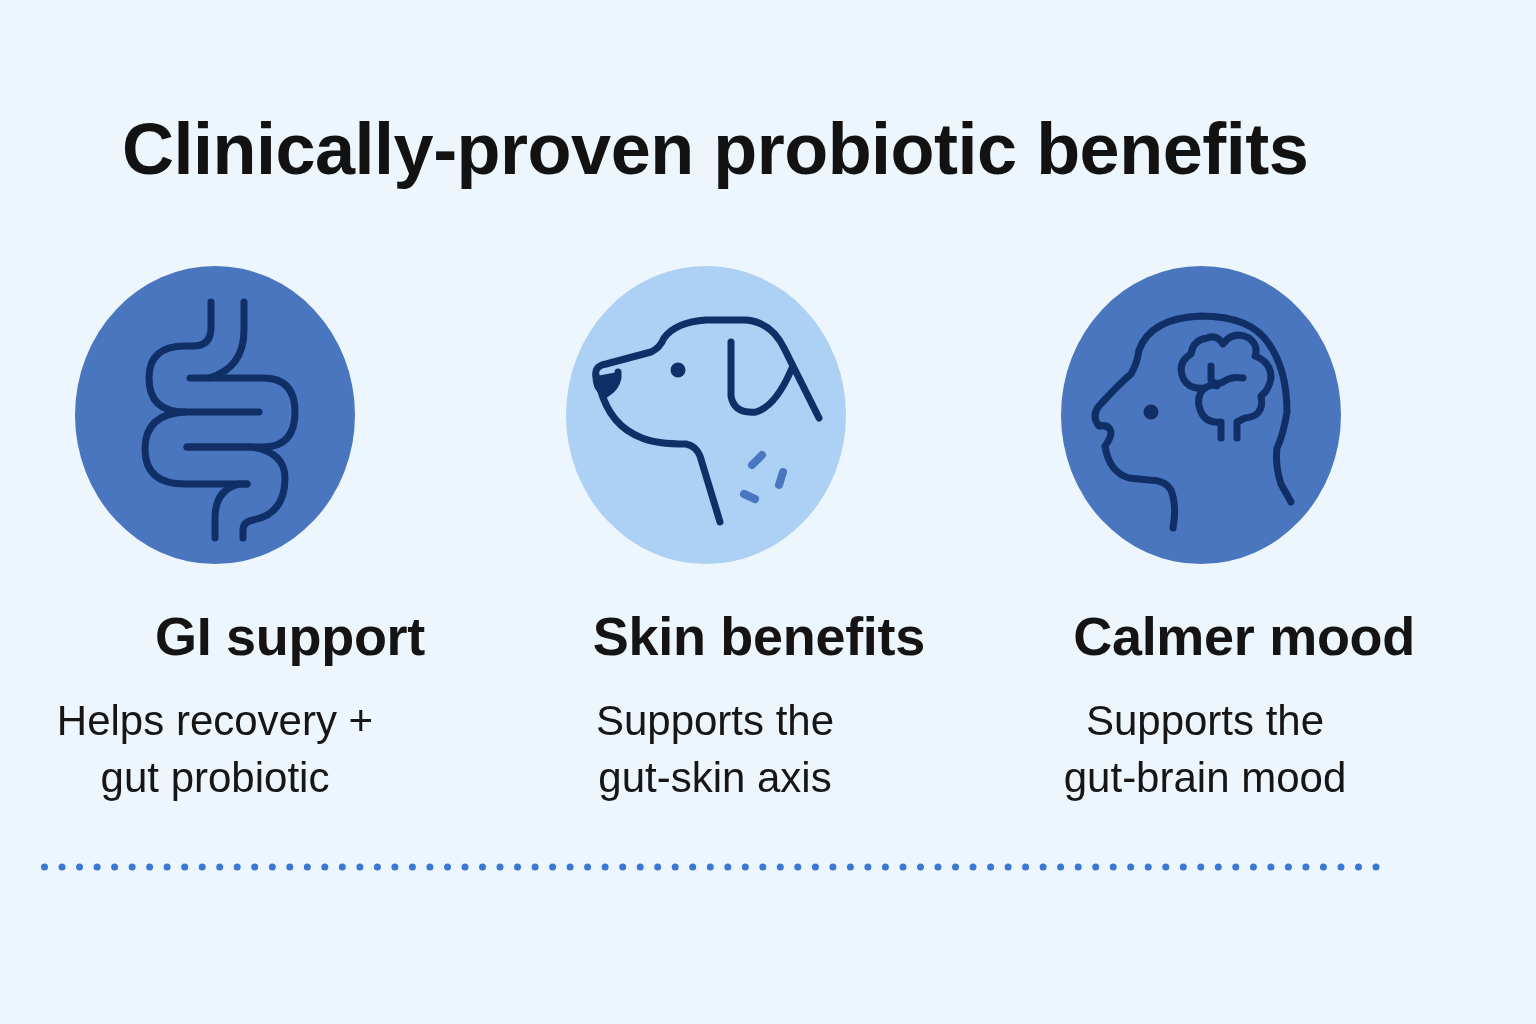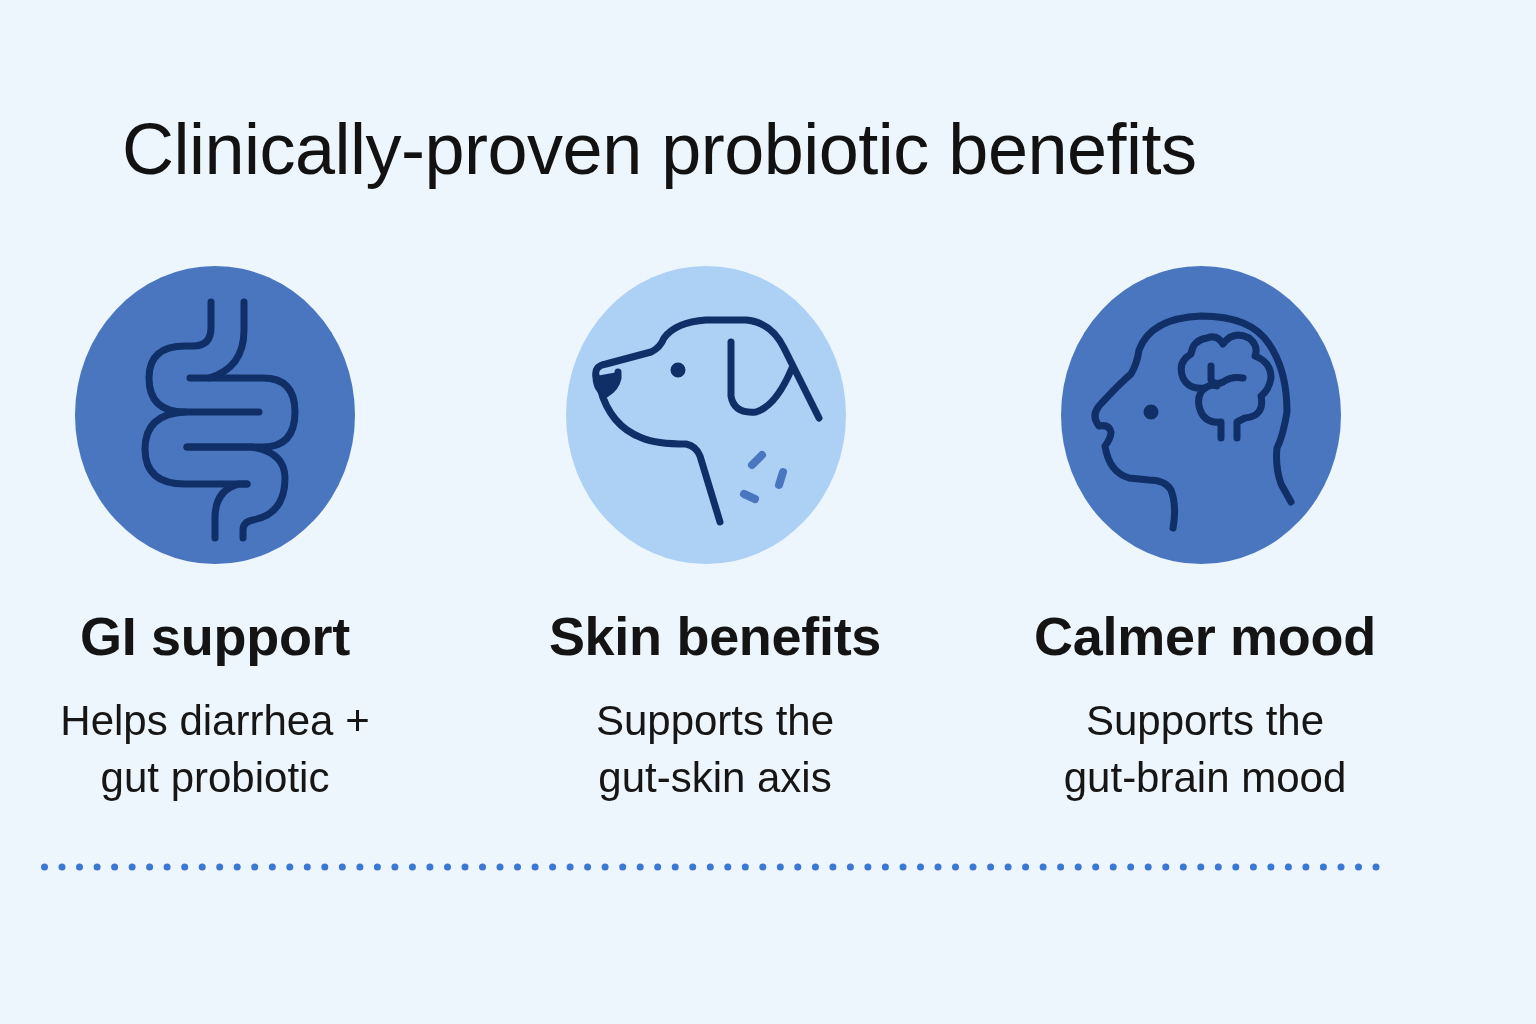--- a/index.html
+++ b/index.html
@@ -4,30 +4,30 @@
 <style>
   html, body { margin:0; padding:0; }
   body {
     width:1536px; height:1024px; overflow:hidden;
     background:#eef6fd;
     font-family:"Liberation Sans", "DejaVu Sans", sans-serif;
     position:relative; color:#111;
   }
   .title {
     position:absolute; left:122px; top:104px;
-    font-size:72px; font-weight:400; letter-spacing:-0.5px;
+    font-size:72px; font-weight:700; letter-spacing:-0.5px;
     color:#121212; white-space:nowrap; line-height:90px;
   }
   .card { position:absolute; top:266px; width:420px; text-align:center; }
   .circle {
     position:absolute; top:0; width:280px; height:298px; border-radius:50%;
   }
   .circle svg { position:absolute; left:0; top:0; width:280px; height:298px; }
   .heading {
-    position:absolute; top:338px; left:0; width:420px; text-align:center;
+    position:absolute; top:338px; left:0; width:420px; text-align:right;
     font-size:54px; font-weight:700; color:#141414; white-space:nowrap;
     line-height:64px; letter-spacing:-0.3px;
   }
   .desc {
     position:absolute; top:426px; left:0; width:420px; text-align:center;
     font-size:42px; font-weight:400; color:#161616; line-height:57px;
   }
   .desc span { display:block; white-space:nowrap; }
   .dots {
     position:absolute; left:40px; top:862px; width:1345px; height:10px;
@@ -44,21 +44,21 @@
       <path d="M 136 36 L 136 62 Q 136 80 118 80 L 110 80 Q 74 80 74 112 Q 74 146 110 146 L 184 146"></path>
       <path d="M 169 36 L 169 64 Q 169 102 134 112 L 115 112"></path>
       <path d="M 134 112 L 188 112 Q 220 112 220 146 Q 220 181 188 181 L 112 181"></path>
       <path d="M 110 146 Q 70 148 70 183 Q 70 218 110 218 L 172 218"></path>
       <path d="M 112 181 L 176 181 Q 210 186 210 212 Q 210 248 178 254 Q 168 256 168 264 L 168 272"></path>
       <path d="M 172 218 L 164 218 Q 140 224 140 252 L 140 272"></path>
     </svg>
   </div>
   <div class="heading">GI support</div>
   <div class="desc">
-    <span>Helps diarrhea +</span>
+    <span>Helps recovery +</span>
     <span>gut probiotic</span>
   </div>
 </div>
 
 <div class="card" style="left:505px;">
   <div class="circle" style="left:61px; background:#add0f5;">
     <svg viewBox="0 0 280 298" fill="none" stroke="#0f2f66" stroke-width="7" stroke-linecap="round" stroke-linejoin="round">
       <path d="M 30 110 Q 28 100 40 98 L 85 86 Q 94 82 98 72 Q 110 56 140 54 L 180 54 Q 205 56 218 82 L 253 152"></path>
       <path d="M 165 76 L 165 130 Q 168 148 190 146 Q 210 140 226 102"></path>
       <path d="M 34 122 Q 44 160 76 172 Q 90 178 120 178 Q 130 180 134 190 L 154 256"></path>

